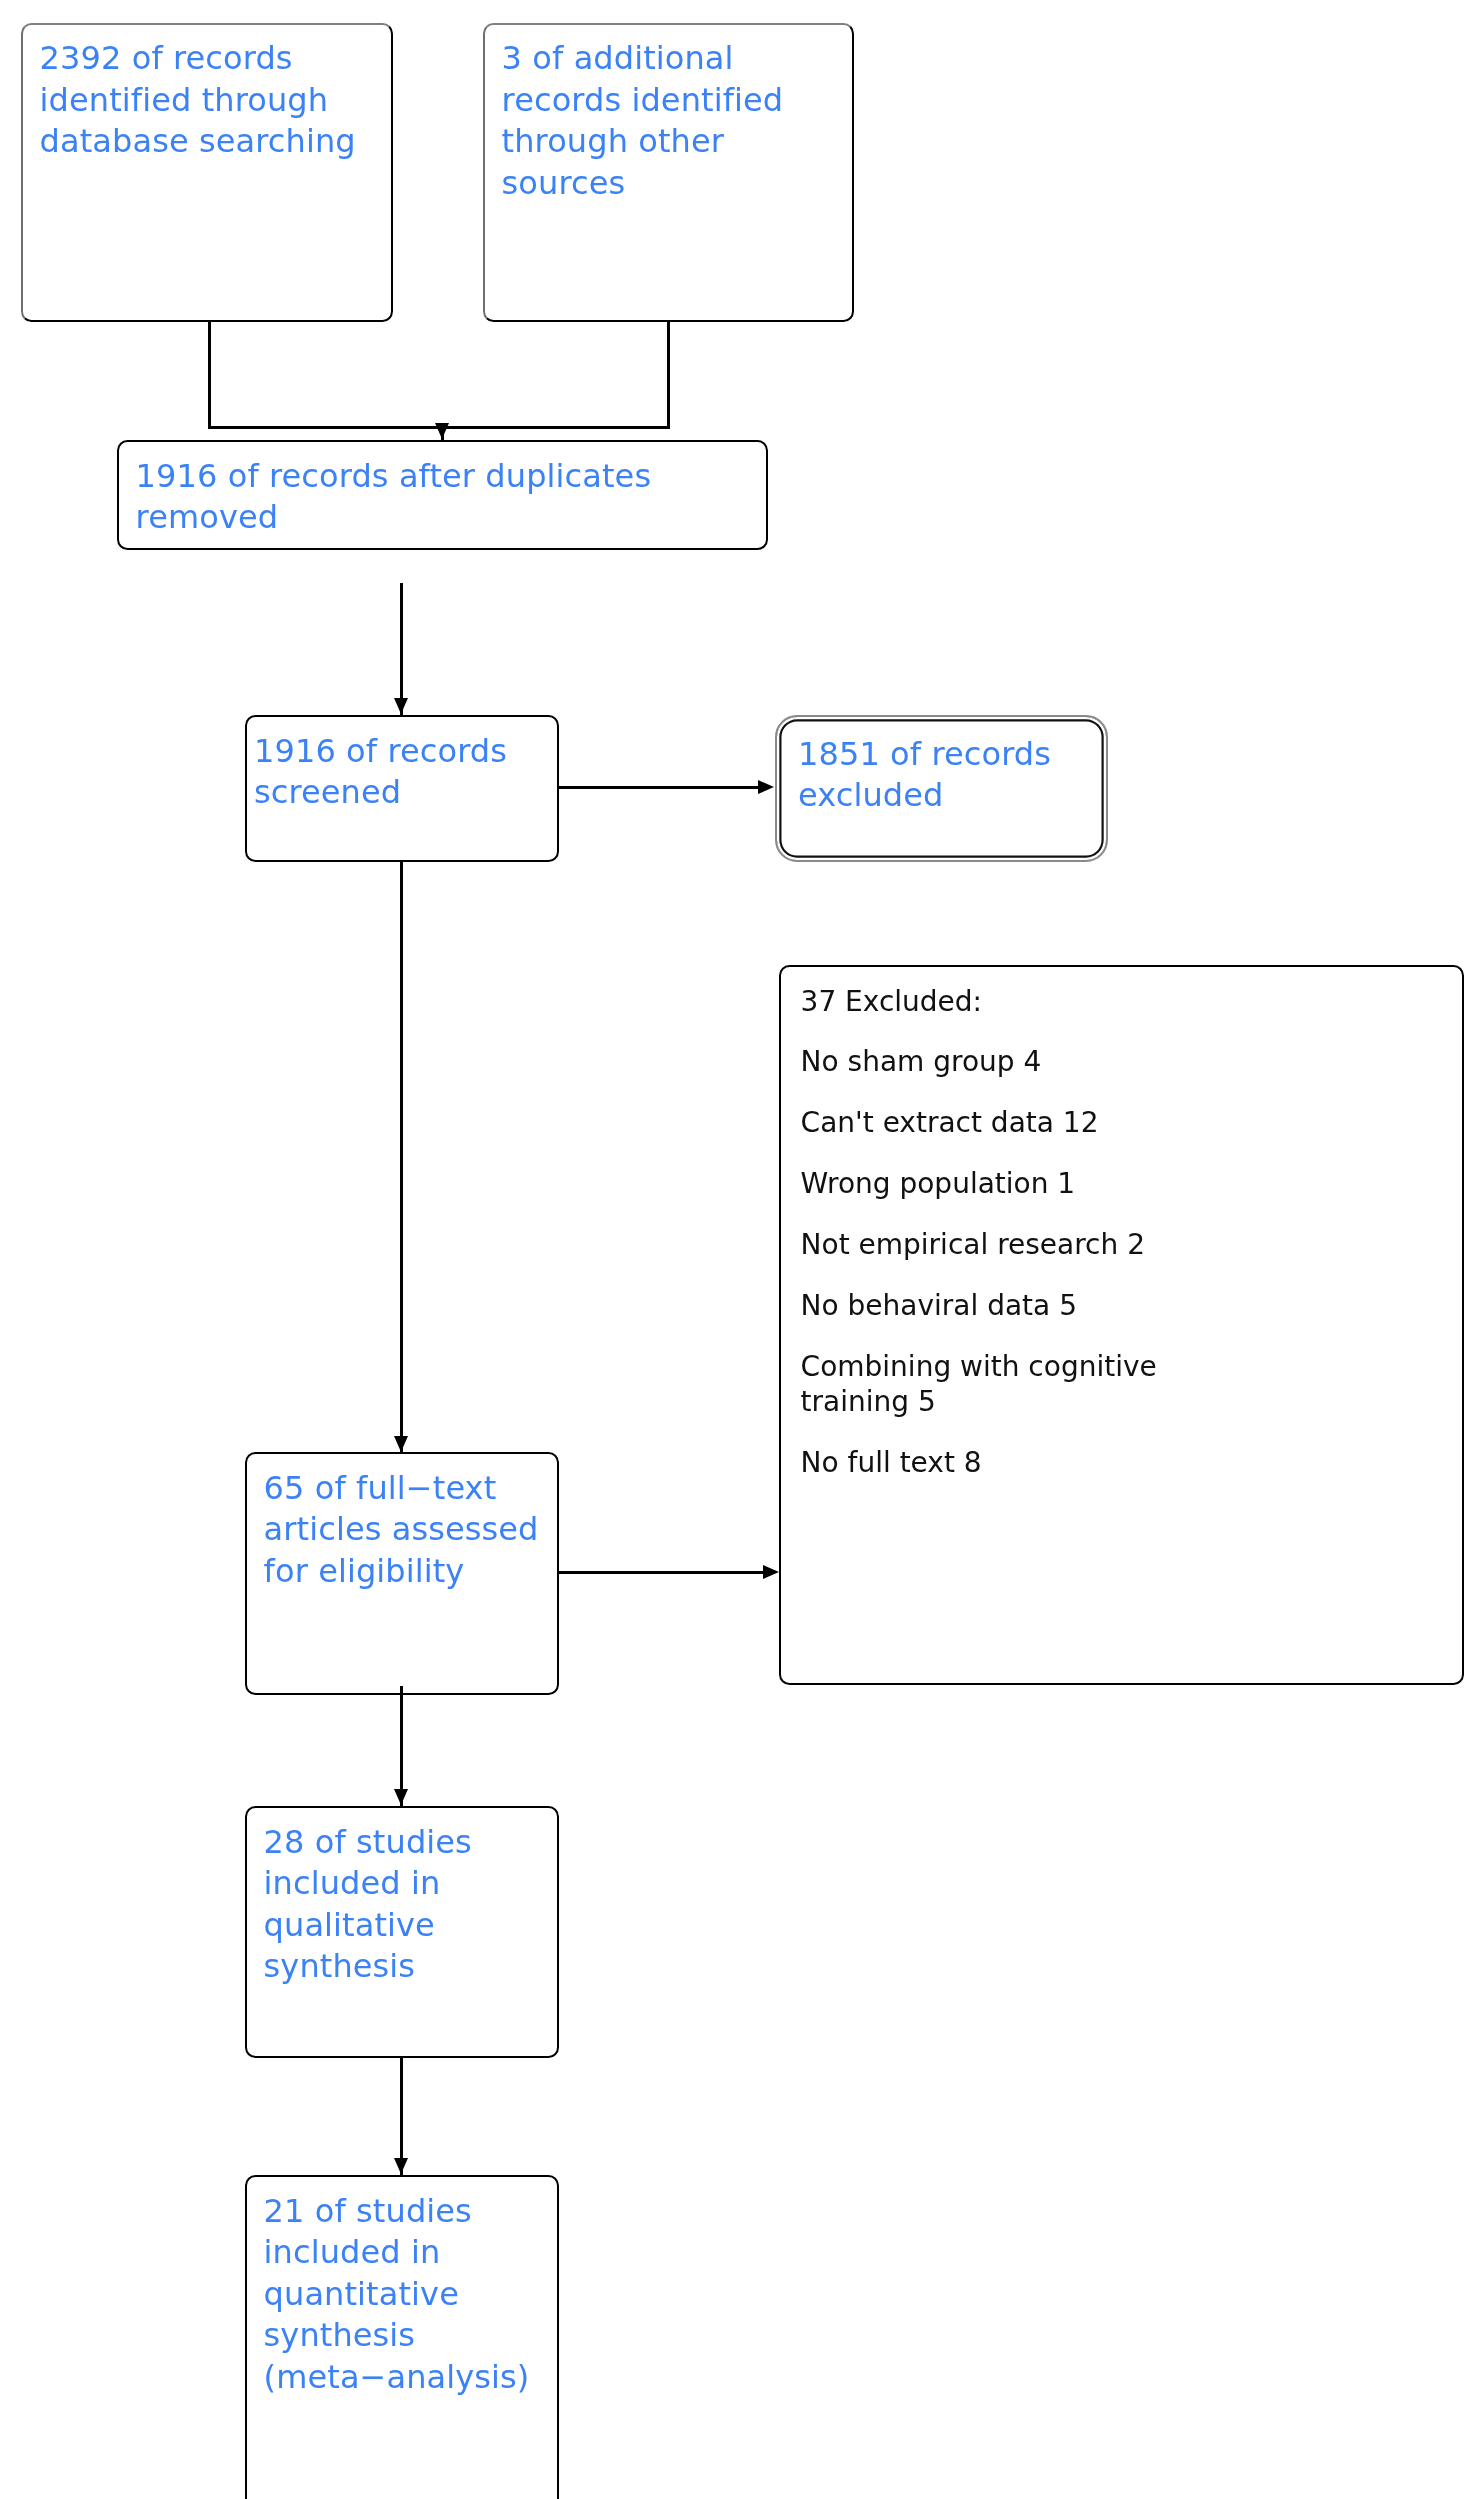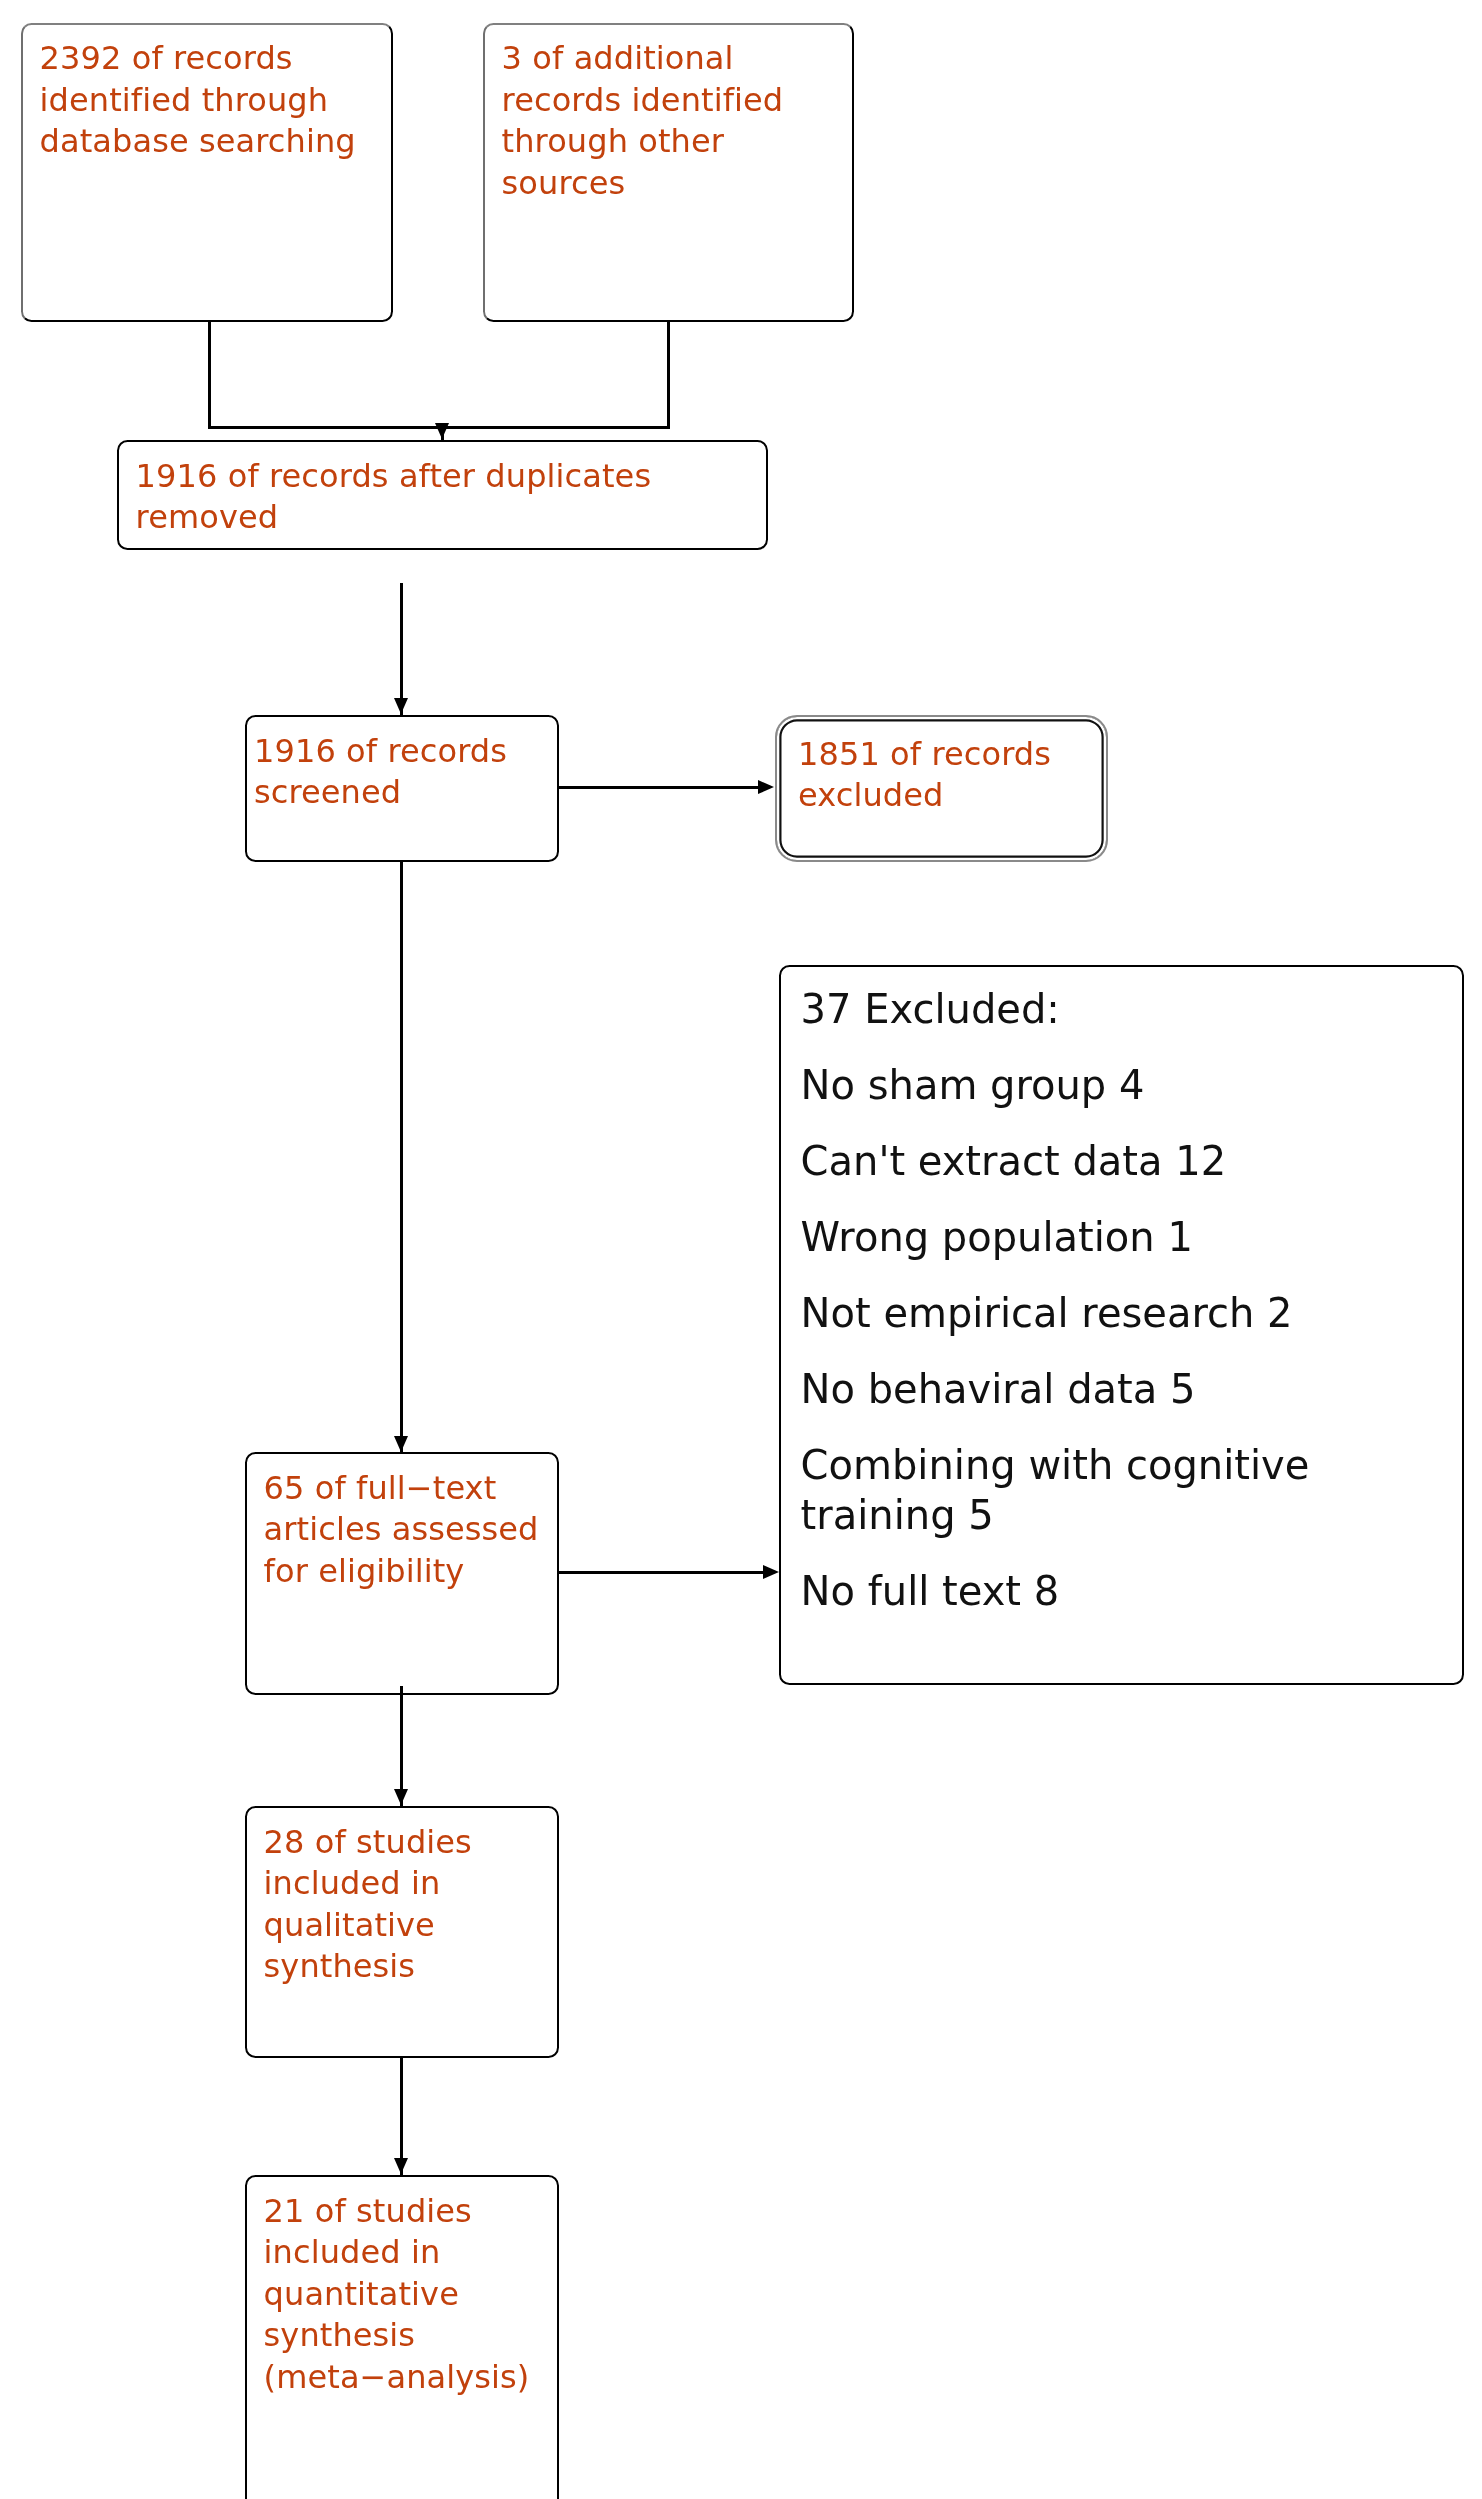--- a/index.html
+++ b/index.html
@@ -12,21 +12,21 @@
     position:absolute;
     background:#ffffff;
     border:2.3px solid #000000;
     border-radius:10.5px;
     box-sizing:border-box;
     padding:13.5px 15px 10.5px 16.6px;
   }
   .node .txt{
     font-size:32px;
     line-height:1.30;
-    color:#c2410c;
+    color:#3b82f6;
     white-space:pre-line;
     letter-spacing:0.1px;
   }
   
   .node.shaded{
     border-top-color:#808080;
     border-left-color:#6f6f6f;
     border-right-color:#000000;
     border-bottom-color:#000000;
   }
@@ -43,21 +43,21 @@
   #box-dedup       {left:117px; top:440px;  width:651px;  height:110px;}
   #box-screened    {left:245px; top:715px;  width:314px;  height:147px;padding-left:7px;}
   #box-excluded    {left:775px;top:715px;  width:333px;  height:147px;border-radius:22px;}
   #box-reasons     {left:779px;top:965px; width:685px;  height:720px;}
   #box-fulltext    {left:245px; top:1452px; width:314px;  height:243px;}
   #box-qual        {left:245px; top:1806px; width:314px;  height:252px;}
   #box-quant       {left:245px; top:2175px; width:314px;  height:341px;}
 
   #box-reasons{padding:16.6px 15px 10.5px 19.6px;}
   #box-reasons .line{
-    font-size:40px;
+    font-size:28px;
     line-height:1.26;
     color:#111111;
     margin:0 0 25.6px 0;
     white-space:pre-line;
   }
   #box-reasons .line:last-child{margin-bottom:0;}
 
   
   .hline{position:absolute;background:#000000;height:3px;}
   .vline{position:absolute;background:#000000;width:3px;}

